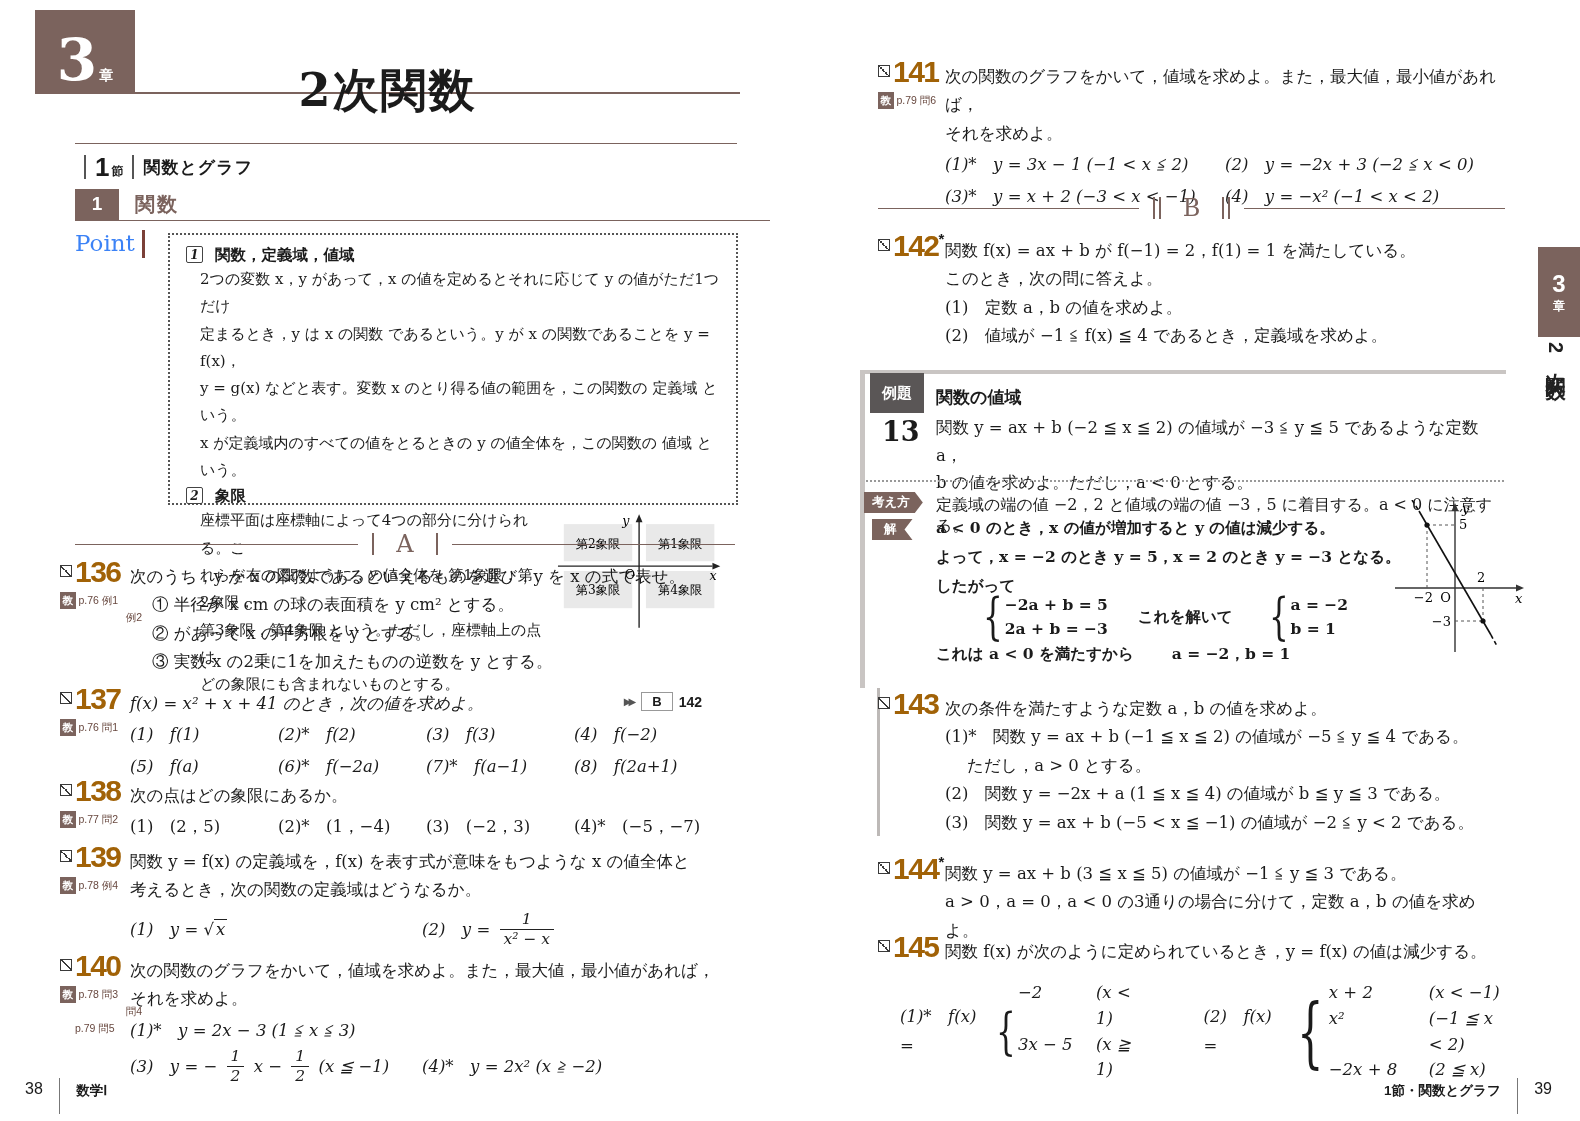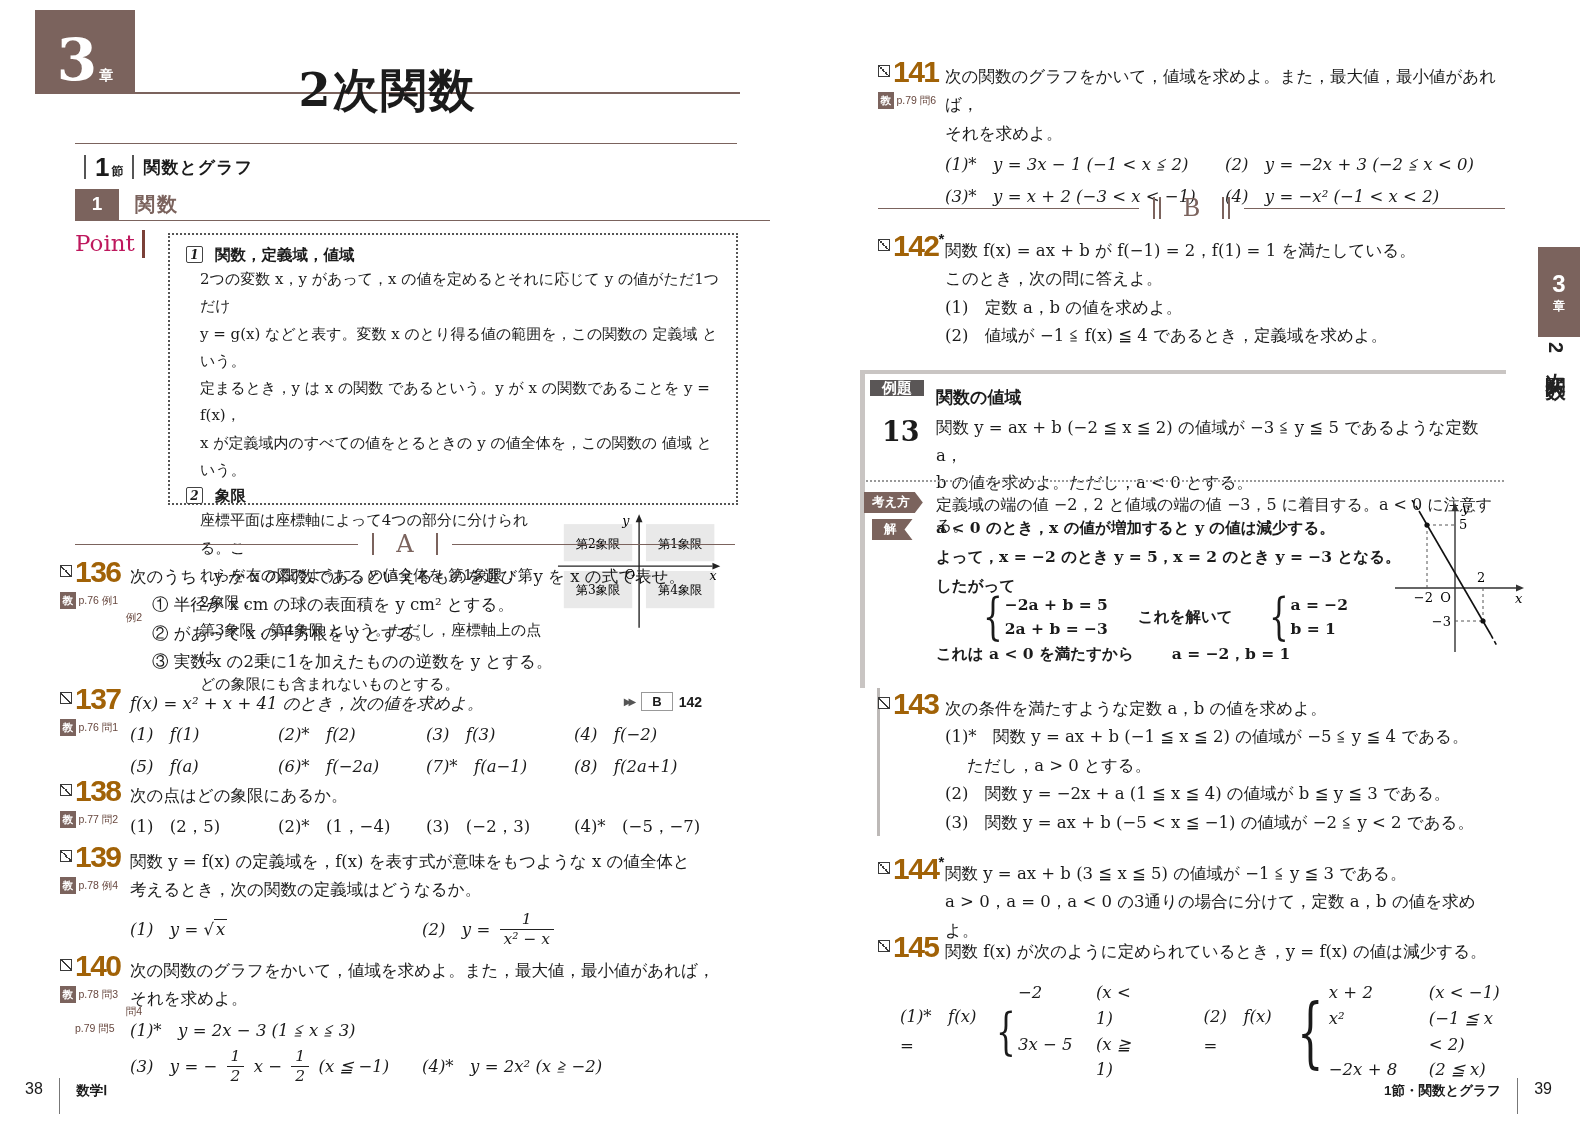--- a/index.html
+++ b/index.html
@@ -24,21 +24,21 @@
   .vbar { width:2px; height:24px; background:#555; margin:0 9px; }
   .secnum { font:700 26px/1 "Liberation Sans",sans-serif; }
   .secunit { font:700 12px/1 "Liberation Sans",sans-serif; margin:8px 0 0 2px; }
   .secname { font:700 17px/1 "Liberation Sans",sans-serif; letter-spacing:1px; }
 
   .subrow { position:absolute; left:40px; top:188px; width:695px; height:33px; border-bottom:1.5px solid #7b635d; display:flex; align-items:center; }
   .subnum { width:44px; height:31px; background:#7b635d; color:#fff; display:flex; align-items:center; justify-content:center; font:700 19px "Liberation Sans",sans-serif; }
   .subname { color:#7b635d; font:700 20px "Liberation Sans",sans-serif; margin-left:16px; letter-spacing:2px; }
 
   
-  .pointlabel { position:absolute; left:40px; top:230px; font:400 23px/1.2 "DejaVu Serif",serif; color:#be185d; border-right:3px solid #7b4038; padding-right:7px; }
+  .pointlabel { position:absolute; left:40px; top:230px; font:400 23px/1.2 "DejaVu Serif",serif; color:#3b82f6; border-right:3px solid #7b4038; padding-right:7px; }
   .pointbox { position:absolute; left:133px; top:233px; width:570px; height:272px; border:2px dotted #555; padding:10px 14px 8px 16px; }
   .sqnum { display:inline-block; width:17px; height:17px; border:1.2px solid #444; border-radius:2px; font:italic 700 12px/16px "DejaVu Serif",serif; text-align:center; margin-right:7px; vertical-align:1px; }
   .ptitle { font:700 15.5px "Liberation Sans",sans-serif;text-align:right; }
   .pline { font-size:15px; line-height:1.82; padding-left:14px; }
   .b2flex { display:flex; }
   .b2flex .b2lines { width:364px; }
   .quad-svg { margin:6px 0 0 14px; }
 
   
   .divider { position:absolute; display:flex; align-items:center; color:#7b635d; }
@@ -84,21 +84,21 @@
   .crows { display:flex; flex-direction:column; }
   .cr { display:flex; line-height:1.55; }
   .cr .ce { min-width:64px; }
   .cr2 .ce { min-width:86px; }
   .cr .cc { margin-left:14px; }
 
   
   .exblock { position:absolute; left:13px; top:370px; width:648px; height:320px; }
   .extopbar { position:absolute; left:2px; top:0; width:646px; height:4px; background:#c9c5c3; }
   .exleftbar { position:absolute; left:2px; top:4px; width:5px; height:314px; background:#c9c5c3; }
-  .extag { position:absolute; left:12px; top:10px; width:54px; height:16px; background:#5a5656; color:#fff;
+  .extag { position:absolute; left:12px; top:3px; width:54px; height:40px; background:#5a5656; color:#fff;
            display:flex; align-items:center; justify-content:center; font:700 15px "Liberation Sans",sans-serif; }
   .extitle { position:absolute; left:78px; top:16px; font:700 17px "Liberation Sans",sans-serif; }
   .exnum { position:absolute; left:24px; top:46px; font:700 27px "DejaVu Serif",serif; }
   .exbody { position:absolute; left:78px; top:44px; width:566px; font-size:16.5px; line-height:1.68; }
   .exdash { position:absolute; left:8px; top:110px; width:638px; border-top:2px dotted #999; }
   .tag-think { position:absolute; left:6px; top:122px; background:#7b635d; color:#fff; font:700 12.5px/21px "Liberation Sans",sans-serif;
                padding:0 13px 0 8px; clip-path:polygon(0 0,calc(100% - 8px) 0,100% 50%,calc(100% - 8px) 100%,0 100%); }
   .tag-sol { position:absolute; left:14px; top:149px; background:#7b635d; color:#fff; font:700 12.5px/21px "Liberation Sans",sans-serif;
              padding:0 16px 0 12px; clip-path:polygon(0 0,100% 0,calc(100% - 8px) 50%,100% 100%,0 100%); }
   .exthink { position:absolute; left:78px; top:125px; width:570px; font-size:16px; }
@@ -154,22 +154,22 @@
     <span class="subname">関数</span>
   </div>
 
   <div class="pointlabel">Point</div>
   <div class="pointbox">
     <div>
       <span class="sqnum">1</span>
       <span class="ptitle">関数，定義域，値域</span>
     </div>
     <div class="pline">2つの変数 x，y があって，x の値を定めるとそれに応じて y の値がただ1つだけ</div>
+    <div class="pline">定まるとき，y は x の関数 であるという。y が x の関数であることを y = f(x)，</div>
     <div class="pline">y = g(x) などと表す。変数 x のとり得る値の範囲を，この関数の 定義域 という。</div>
-    <div class="pline">定まるとき，y は x の関数 であるという。y が x の関数であることを y = f(x)，</div>
     <div class="pline">x が定義域内のすべての値をとるときの y の値全体を，この関数の 値域 という。</div>
     <div style="margin-top:2px">
       <span class="sqnum">2</span>
       <span class="ptitle">象限</span>
     </div>
     <div class="b2flex">
       <div class="b2lines">
         <div class="pline">座標平面は座標軸によって4つの部分に分けられる。こ</div>
         <div class="pline">れらを右の図のように，の値全体を 第1象限，第2象限，</div>
         <div class="pline">第3象限，第4象限 という。ただし，座標軸上の点は</div>

